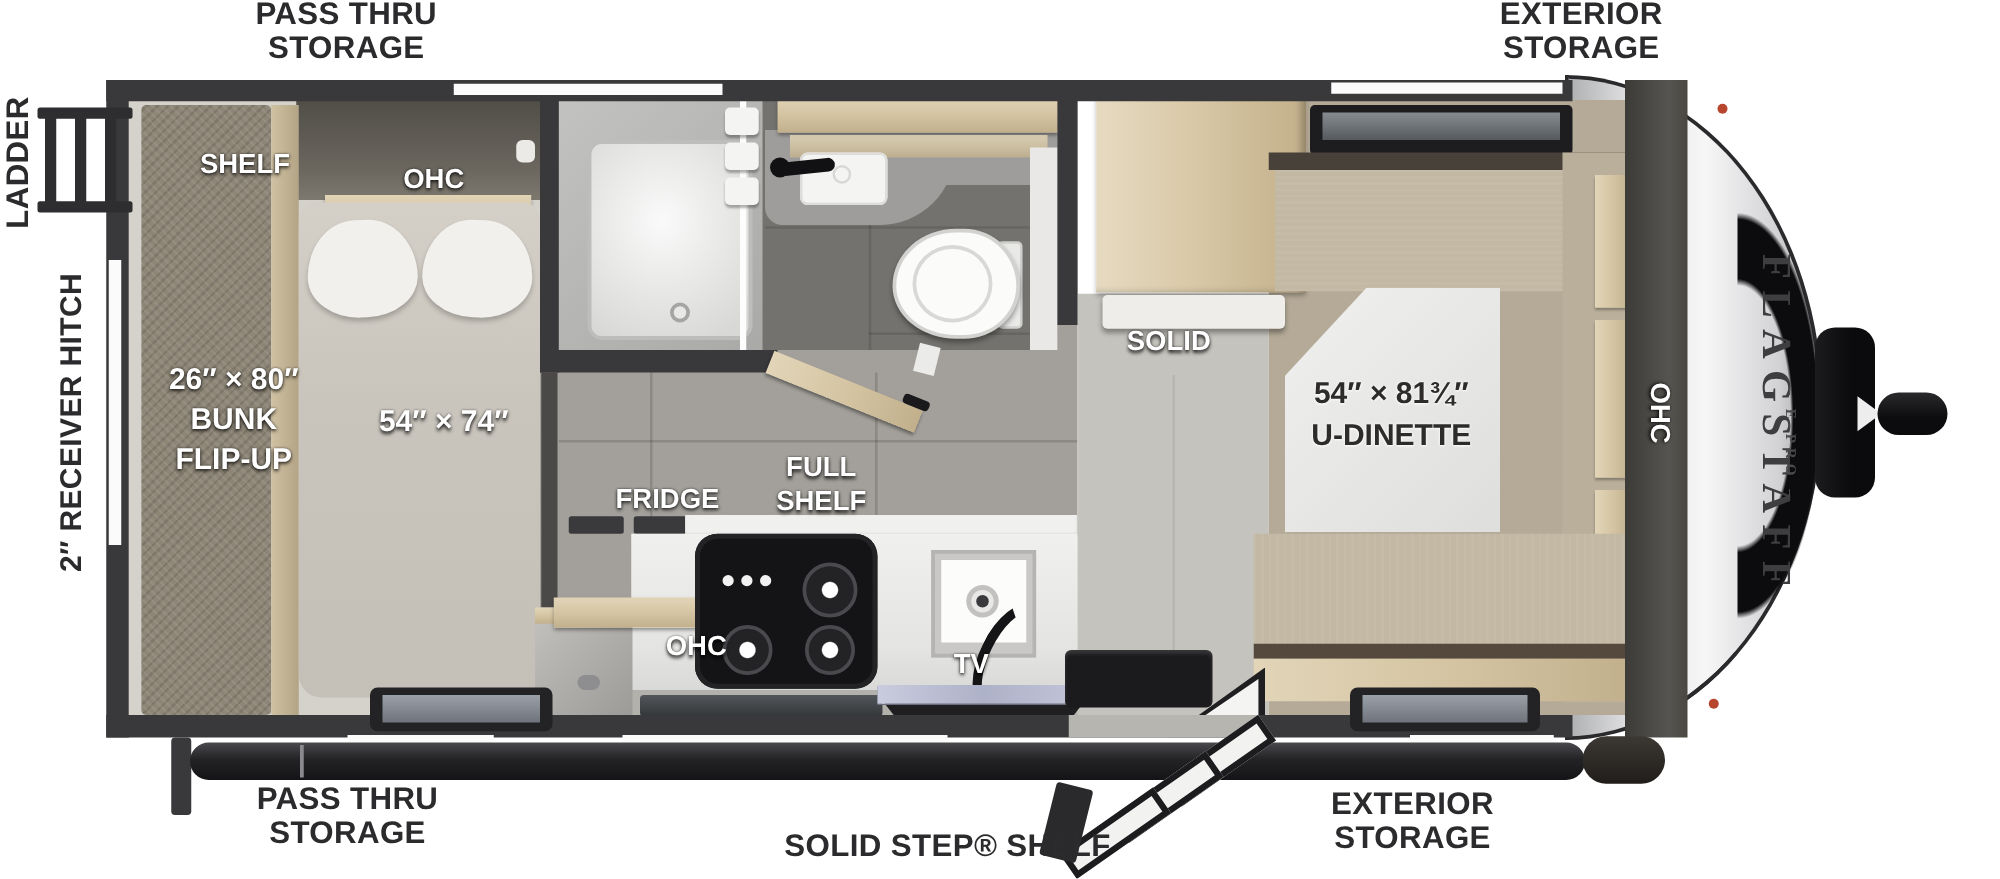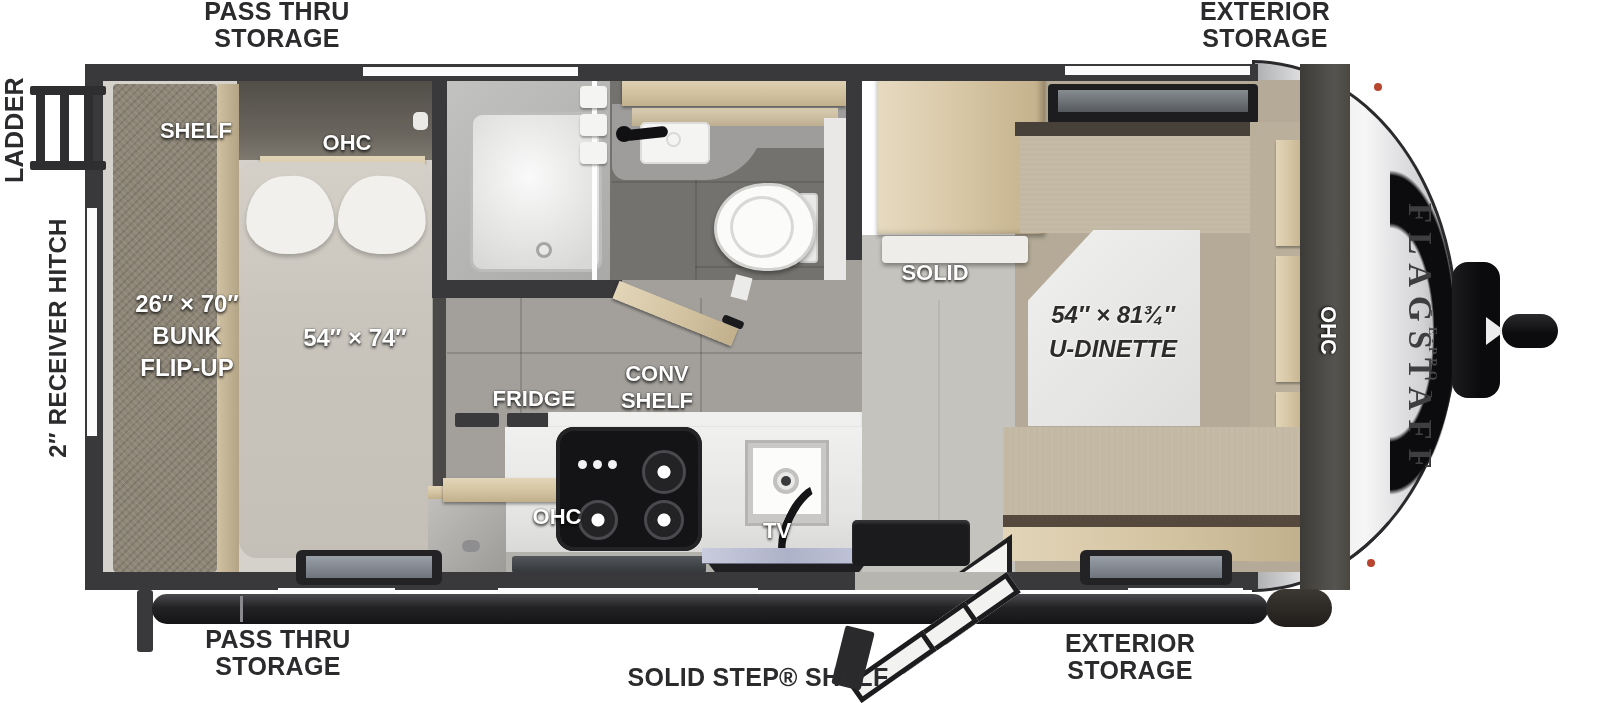--- a/index.html
+++ b/index.html
@@ -222,34 +222,34 @@
   </div>
   <div class="abs lbl-ext" style="left:608px;top:664px;width:300px;">SOLID STEP® SHELF</div>
   <div class="abs lbl-ext" style="left:1020px;top:630px;width:220px;">
     <div>EXTERIOR</div>
     <div>STORAGE</div>
   </div>
 
   <div class="abs lbl-int" style="left:146px;top:118px;width:100px;">SHELF</div>
   <div class="abs lbl-int" style="left:312px;top:130px;width:70px;">OHC</div>
   <div class="abs lbl-dim" style="left:107px;top:288px;width:160px;">
-    <div>26″ × 70″</div>
+    <div>26″ × 80″</div>
     <div>BUNK</div>
     <div>FLIP-UP</div>
   </div>
   <div class="abs lbl-dim" style="left:265px;top:322px;width:180px;">
     <div>54″ × 74″</div>
   </div>
   <div class="abs lbl-int" style="left:875px;top:260px;width:120px;">SOLID</div>
   <div class="abs lbl-int" style="left:484px;top:386px;width:100px;">FRIDGE</div>
   <div class="abs lbl-int" style="left:607px;top:360px;width:100px;line-height:27px;">
-    <div>CONV</div>
+    <div>FULL</div>
     <div>SHELF</div>
   </div>
   <div class="abs lbl-int" style="left:522px;top:504px;width:70px;">OHC</div>
   <div class="abs lbl-int" style="left:752px;top:518px;width:50px;">TV</div>
-  <div class="abs lbl-dim-dark" style="left:1023px;top:298px;width:180px;font-style:italic;">
+  <div class="abs lbl-dim-dark" style="left:1023px;top:298px;width:180px;">
     <div>54″ × 81¾″</div>
     <div>U-DINETTE</div>
   </div>
   <div class="abs lbl-int vert" style="left:1311px;top:294px;width:30px;height:72px;">OHC</div>
 
 </div>
 
 </body></html>

